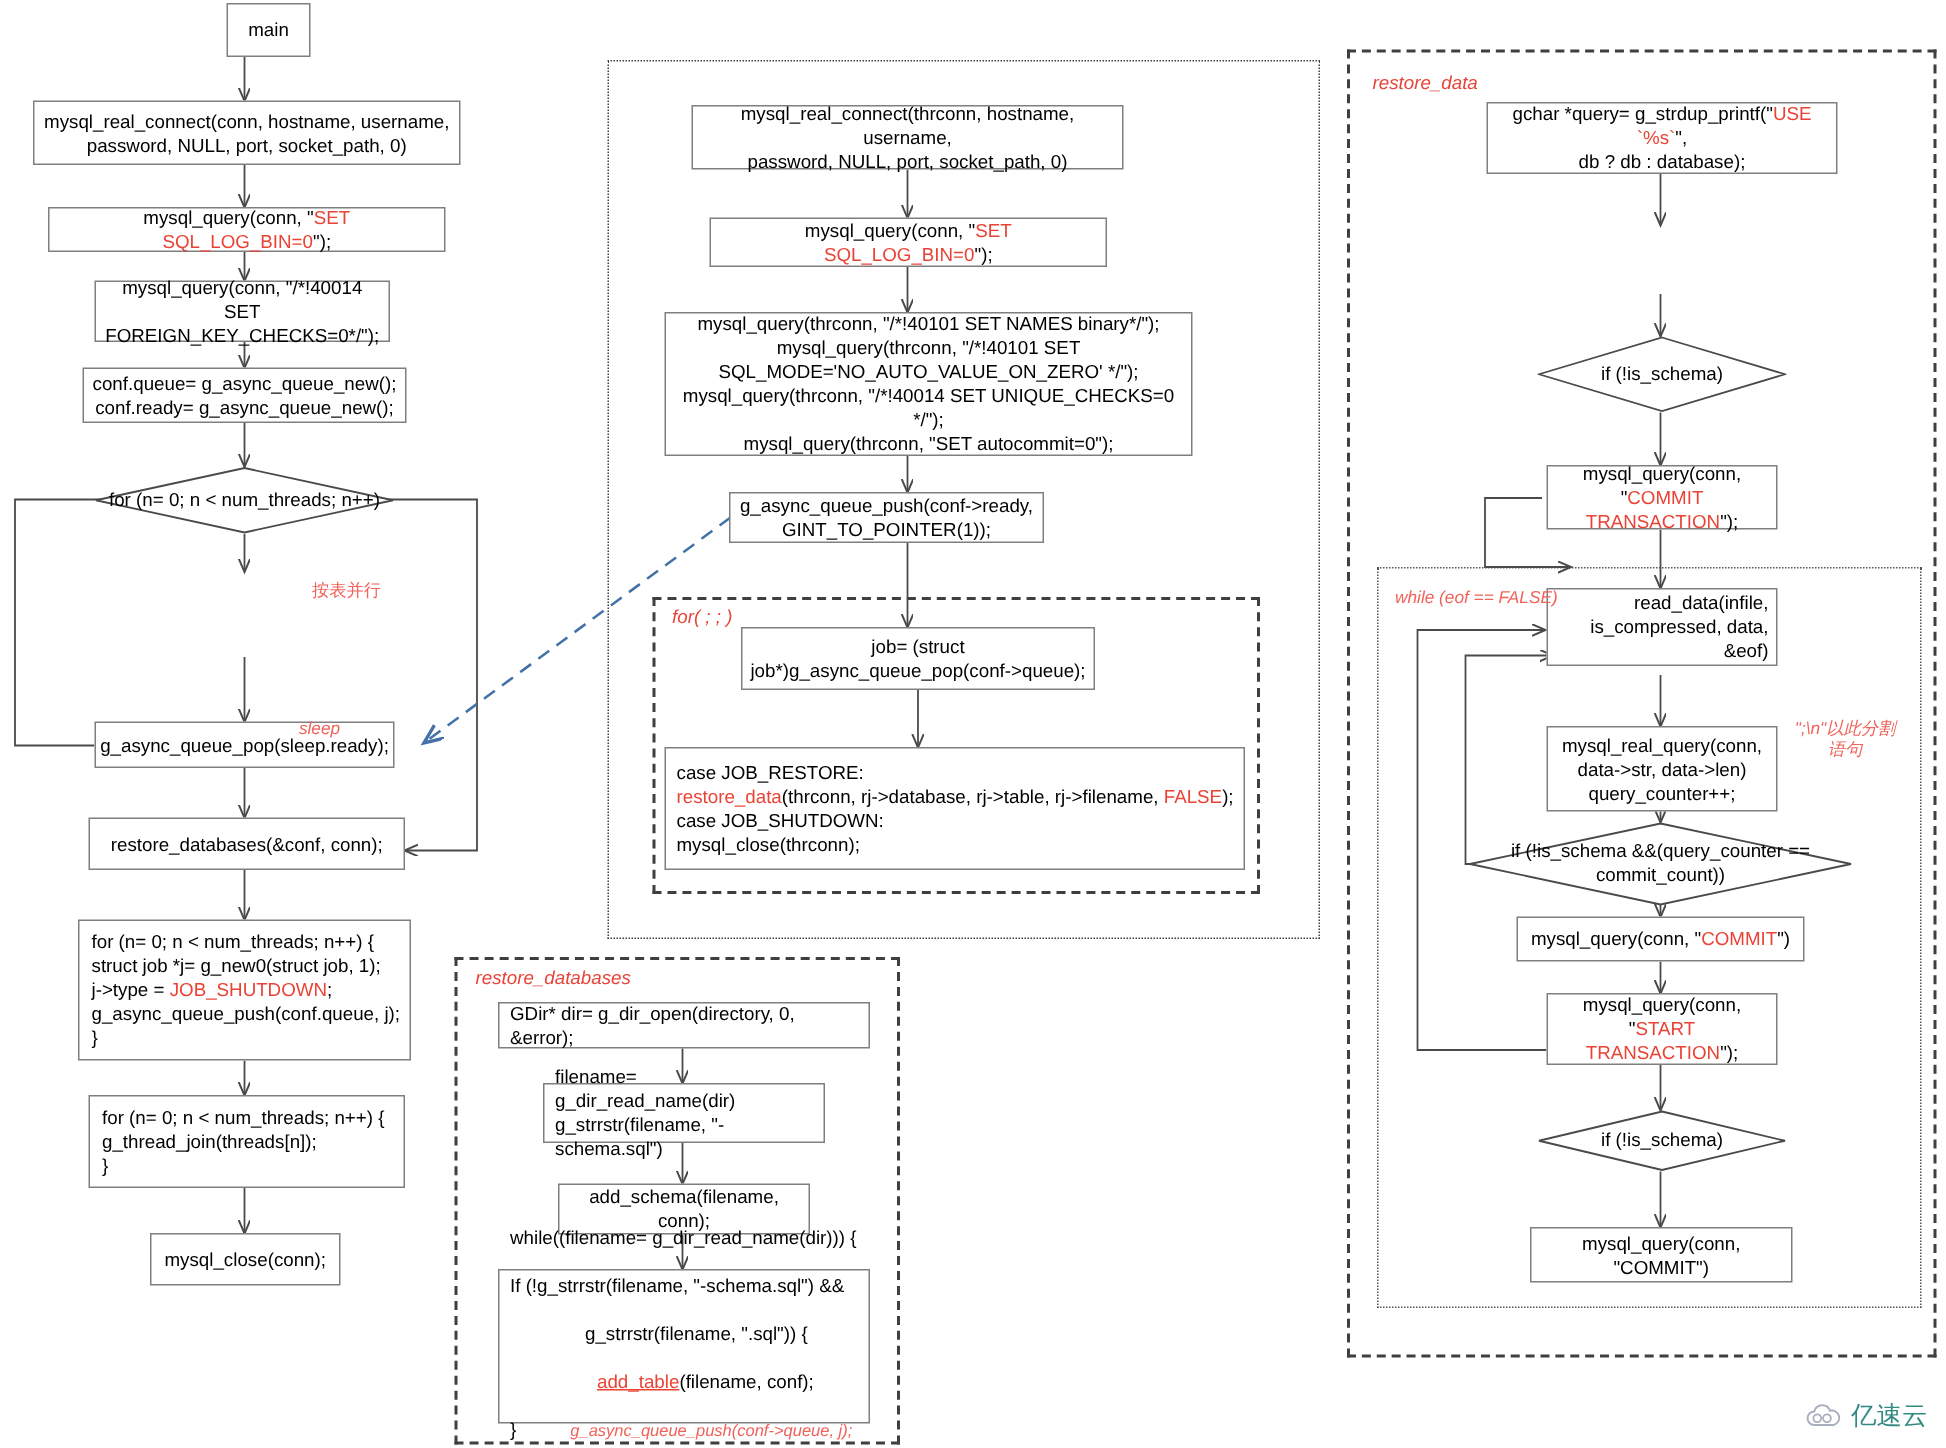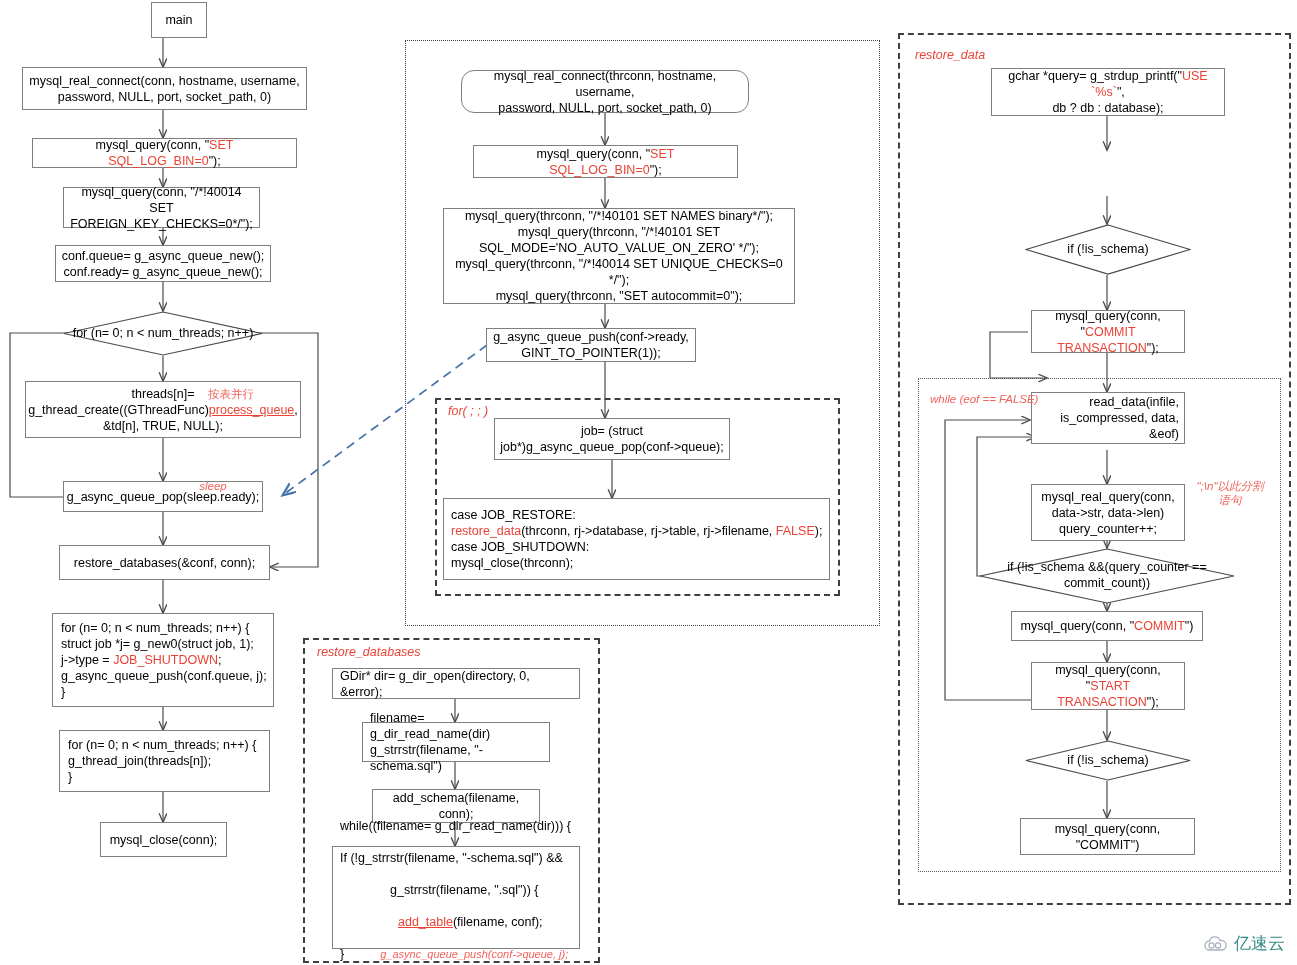--- a/index.html
+++ b/index.html
@@ -176,43 +176,40 @@
   <div class="box" style="left:55px;top:245px;width:216px;height:37px;">conf.queue= g_async_queue_new();
 conf.ready= g_async_queue_new();</div>
 
   <div class="diamond" style="left:63px;top:311px;width:200px;height:45px;">
     <svg width="200" height="45" viewBox="0 0 200 45">
         <polygon points="100,1 199,22.5 100,44 1,22.5" fill="#fff" stroke="#4a4a4a" stroke-width="1.2"></polygon>
       </svg>
     <div class="dlabel">for (n= 0; n &lt; num_threads; n++)</div>
   </div>
 
-  <div class="box" style="left:25px;top:381px;width:276px;height:57px;">
-    <span><span>threads[n]=</span><br><span>g_thread_create((GThreadFunc)</span><span class="kw-u">process_queue</span><span>,</span><br><span>&amp;td[n], TRUE, NULL);</span></span>
-  </div>
   <div class="note" style="left:196px;top:387px;width:70px;">按表并行</div>
 
   <div class="box" style="left:63px;top:481px;width:200px;height:31px;">g_async_queue_pop(sleep.ready);</div>
   <div class="note italic" style="left:188px;top:479px;width:50px;">sleep</div>
 
   <div class="box" style="left:59px;top:545px;width:211px;height:35px;">restore_databases(&amp;conf, conn);</div>
 
   <div class="box left-align" style="left:52px;top:613px;width:222px;height:94px;padding-left:8px;">
     <span><span>for (n= 0; n &lt; num_threads; n++) {</span><br><span>    struct job *j= g_new0(struct job, 1);</span><br><span>    j-&gt;type = </span><span class="kw">JOB_SHUTDOWN</span><span>;</span><br><span>    g_async_queue_push(conf.queue, j);</span><br><span>}</span></span>
   </div>
 
   <div class="box left-align" style="left:59px;top:730px;width:211px;height:62px;padding-left:8px;">for (n= 0; n &lt; num_threads; n++) {
     g_thread_join(threads[n]);
 }</div>
 
   <div class="box" style="left:100px;top:822px;width:127px;height:35px;">mysql_close(conn);</div>
 
   <div class="cont dotted" style="left:405px;top:40px;width:475px;height:586px;"></div>
 
-  <div class="box" style="left:461px;top:70px;width:288px;height:43px;border-radius:13px;">mysql_real_connect(thrconn, hostname, username,
+  <div class="box" style="left:461px;top:70px;width:288px;height:43px;">mysql_real_connect(thrconn, hostname, username,
 password, NULL, port, socket_path, 0)</div>
 
   <div class="box" style="left:473px;top:145px;width:265px;height:33px;">
     <span><span>mysql_query(conn, "</span><span class="kw">SET SQL_LOG_BIN=0</span><span>");</span></span>
   </div>
 
   <div class="box" style="left:443px;top:208px;width:352px;height:96px;">mysql_query(thrconn, "/*!40101 SET NAMES binary*/");
 mysql_query(thrconn, "/*!40101 SET
 SQL_MODE='NO_AUTO_VALUE_ON_ZERO' */");
 mysql_query(thrconn, "/*!40014 SET UNIQUE_CHECKS=0 */");

